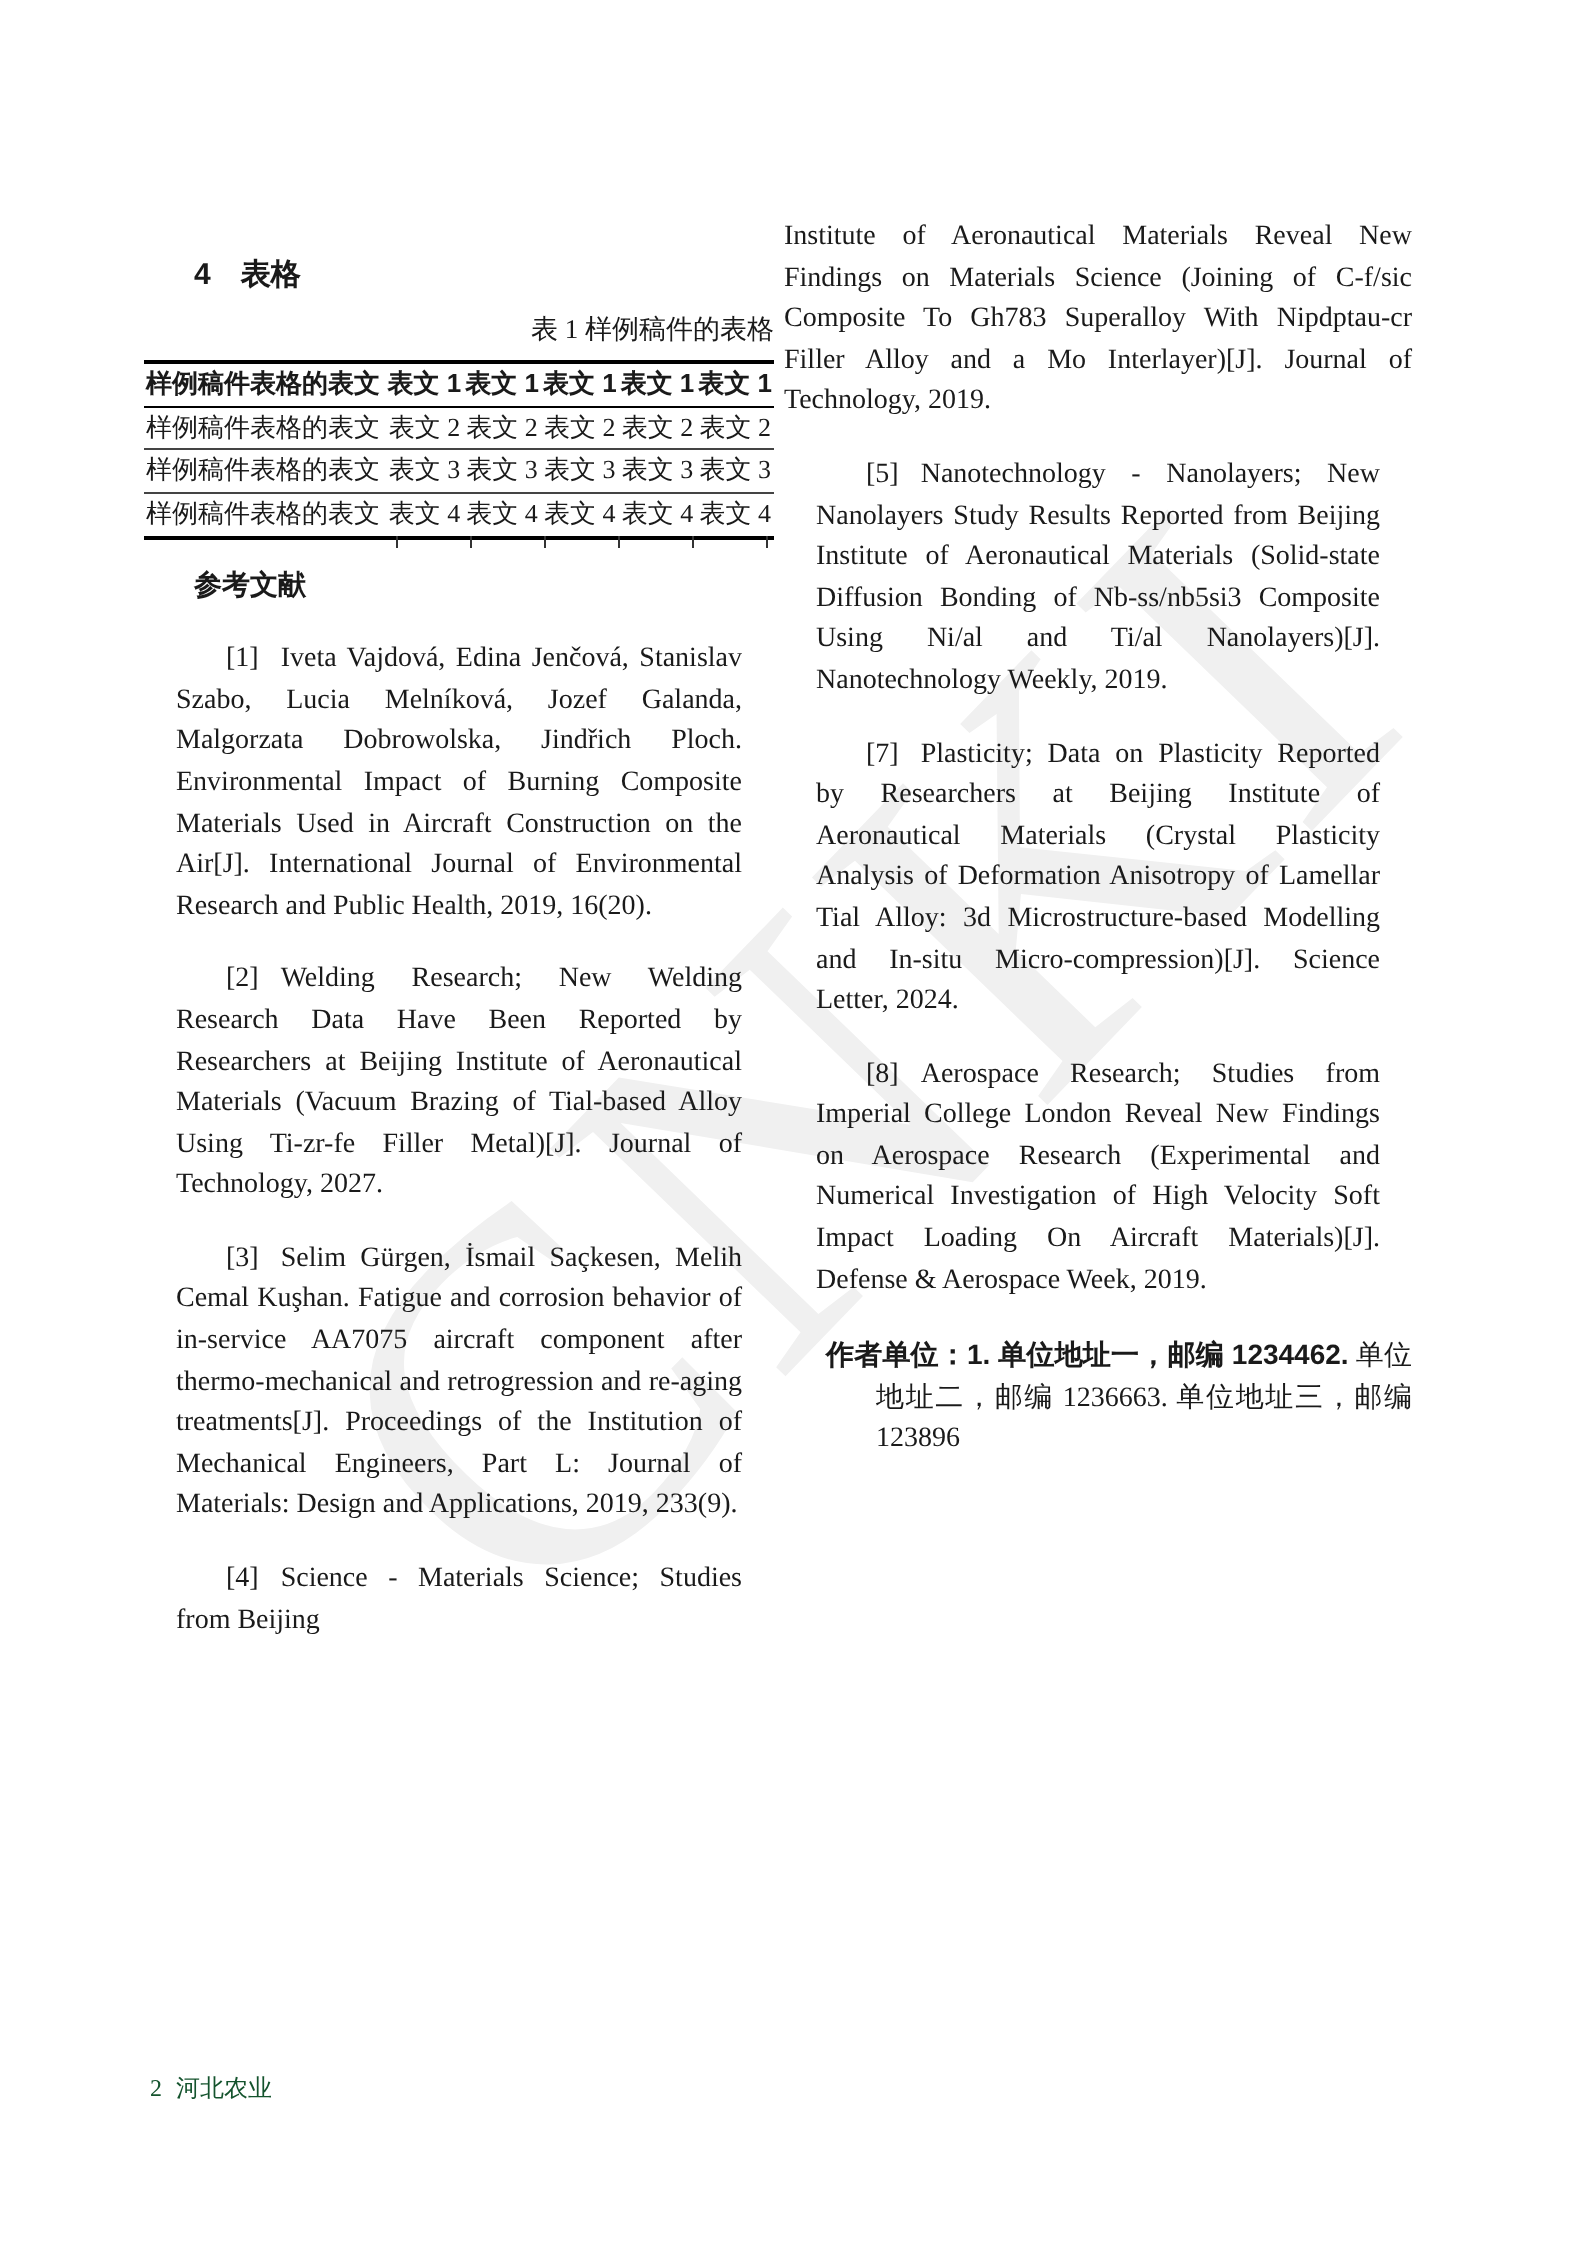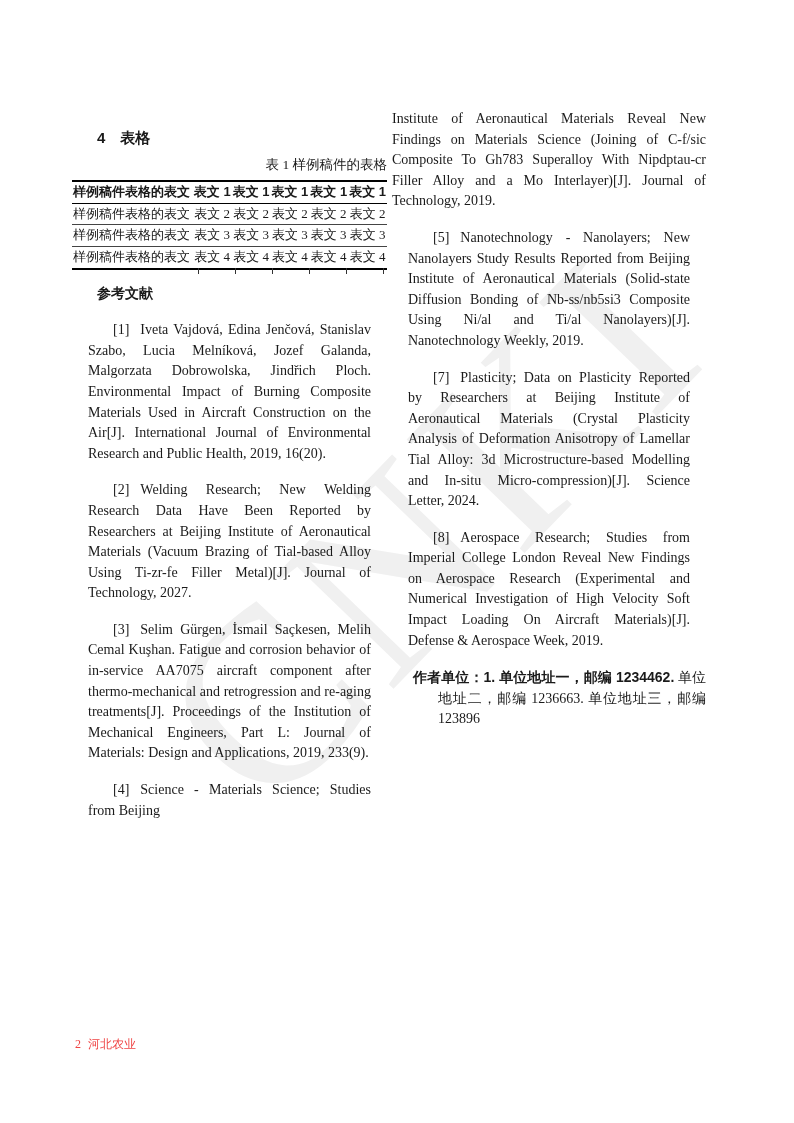--- a/index.html
+++ b/index.html
@@ -94,21 +94,21 @@
   }
   .author-bold{
     font-family:"Liberation Sans","DejaVu Sans",sans-serif;
     font-weight:700;
   }
   .footer{
     position:absolute;
     left:75px;top:1036px;
     z-index:1;
     font-size:12px;
-    color:#ef4444;
+    color:#14532d;
   }
   .footer .gap{display:inline-block;width:7px;}
 </style>
 </head>
 <body>
 
 <div class="page">
 
   <div class="watermark">CNKI</div>
 

